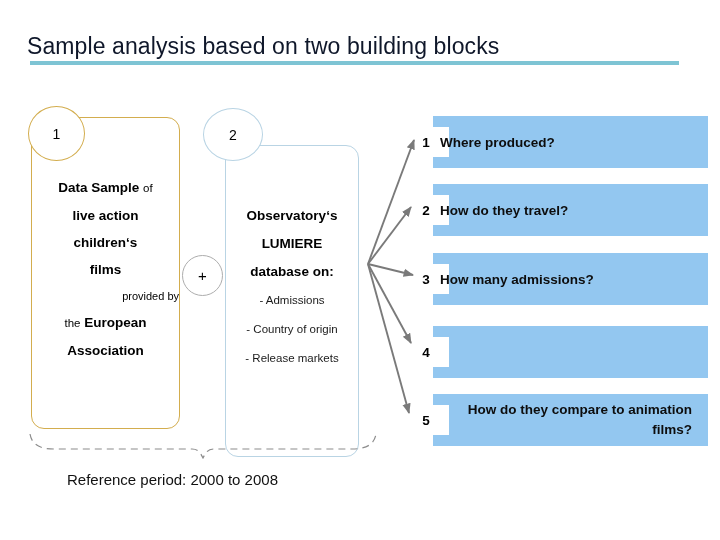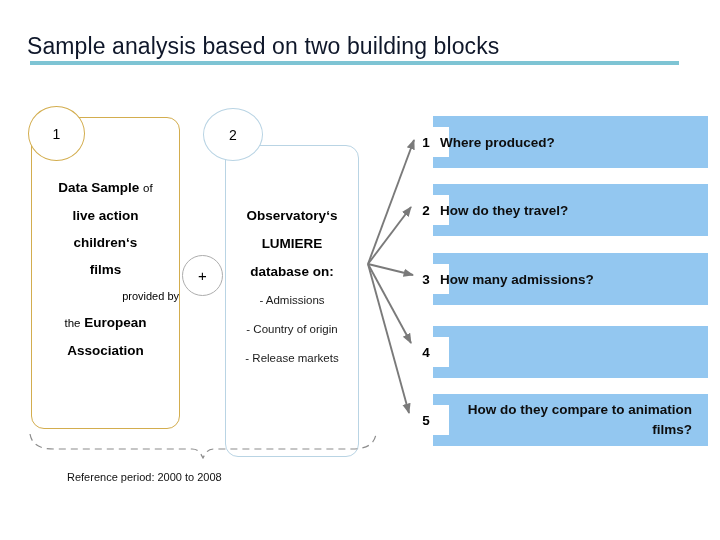--- a/index.html
+++ b/index.html
@@ -154,21 +154,21 @@
     position: absolute;
     left: 28px;
     top: 428px;
     width: 350px;
     height: 34px;
   }
   #reference-caption {
     position: absolute;
     left: 67px;
     top: 471px;
-    font-size: 11px;
+    font-size: 15px;
     font-weight: 400;
     color: #111111;
     white-space: nowrap;
   }
 
   
   #arrows-svg {
     position: absolute;
     left: 0;
     top: 0;

